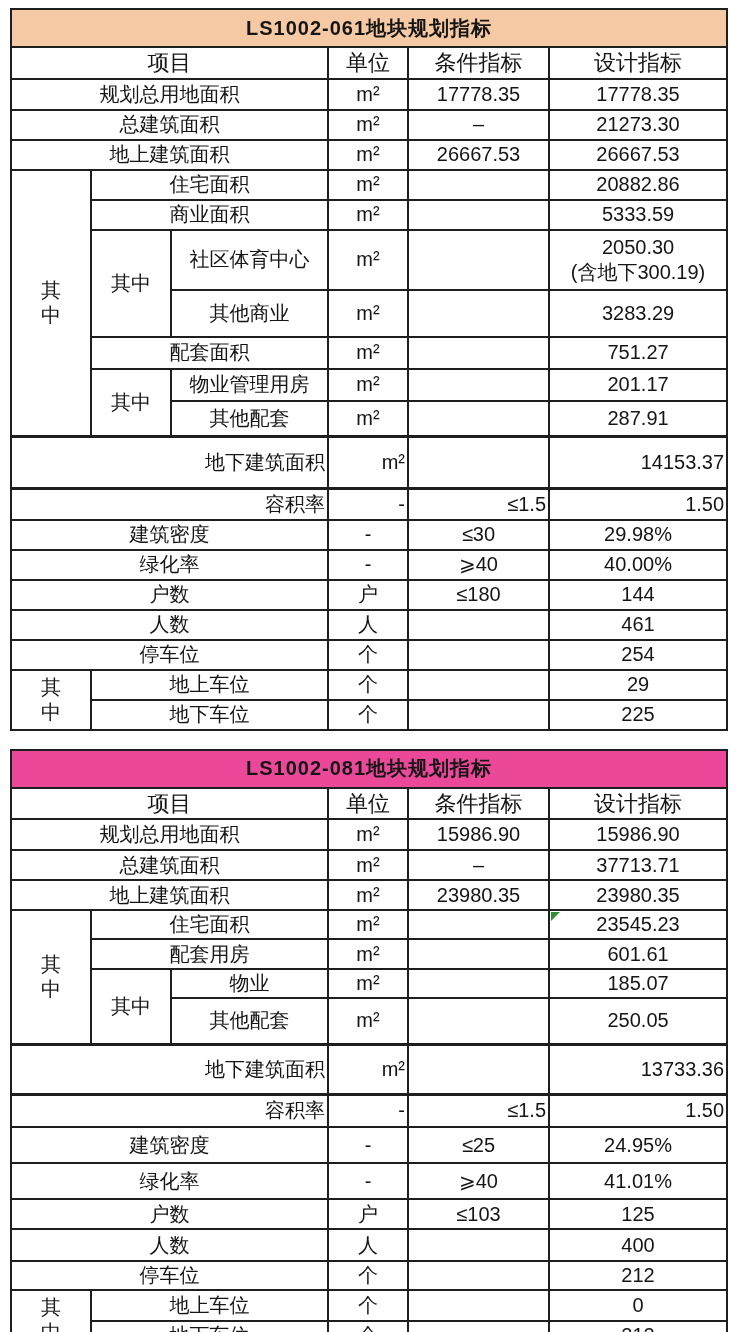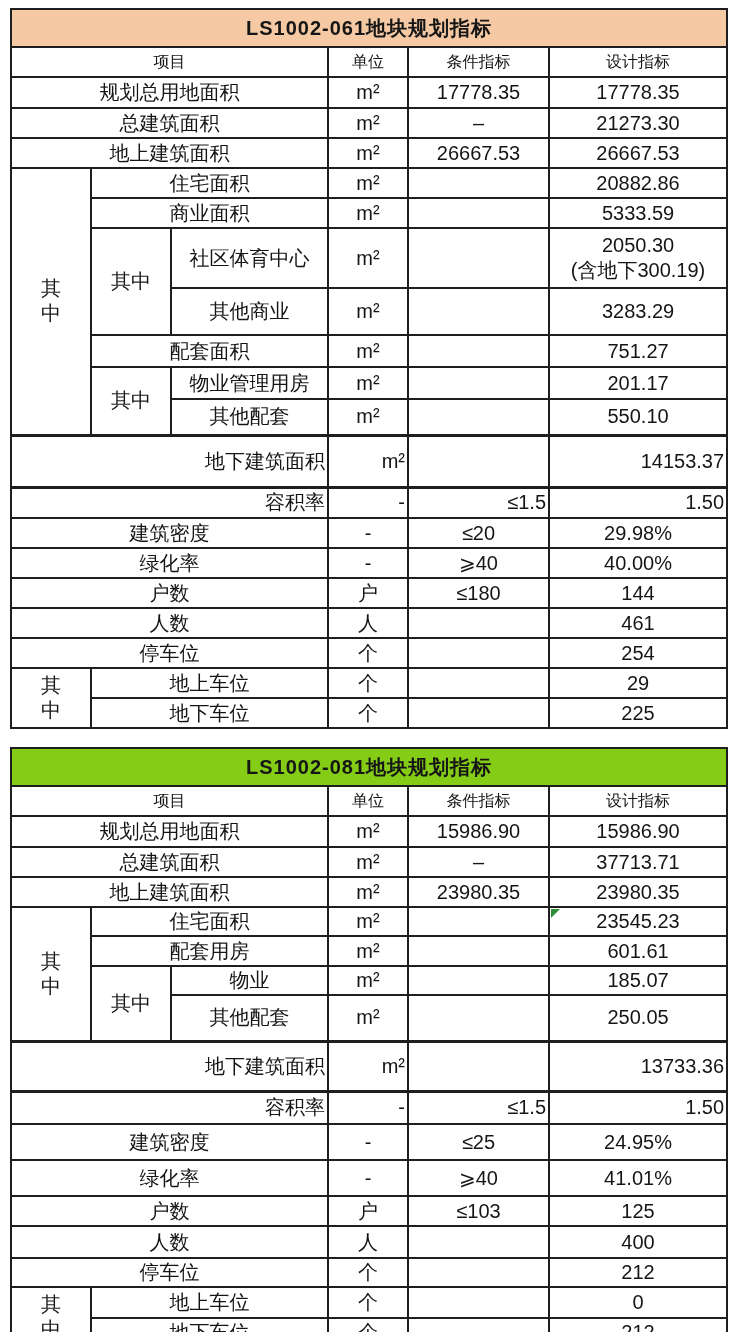--- a/index.html
+++ b/index.html
@@ -26,21 +26,21 @@
     padding:1px 2px;
     overflow:hidden;
     line-height:1.25;
   }
   td.title-cell{
     font-size:22px;
     font-weight:bold;
     letter-spacing:1px;
     border-top-color:#e3ab83;
   }
-  tr.hdr td{font-size:16px;}
+  tr.hdr td{font-size:22px;}
   td.unit{font-size:18px;}
   td.group{font-size:20px;}
   td.stack{white-space:pre-line;line-height:1.55;}
   td.mline{white-space:normal;font-size:19px;line-height:1.35;}
   tr.thick td{border-top-width:3px;text-align:right;}
   td.rel{position:relative;}
   .corner-marker{
     position:absolute;left:1px;top:1px;
     width:0;height:0;display:block;
     border-top:9px solid #2f8f35;
@@ -126,38 +126,38 @@
             <td rowspan="2" class="group">其中</td>
             <td class="item">物业管理用房</td>
             <td class="unit">m²</td>
             <td class="cond"></td>
             <td class="design">201.17</td>
           </tr>
           <tr style="height: 36px;">
             <td class="item">其他配套</td>
             <td class="unit">m²</td>
             <td class="cond"></td>
-            <td class="design">550.10</td>
+            <td class="design">287.91</td>
           </tr>
           <tr class="thick" style="height: 52px;">
             <td colspan="3" class="item">地下建筑面积</td>
             <td class="unit">m²</td>
             <td class="cond"></td>
             <td class="design">14153.37</td>
           </tr>
           <tr class="thick" style="height: 31px;">
             <td colspan="3" class="item">容积率</td>
             <td class="unit">-</td>
             <td class="cond">≤1.5</td>
             <td class="design">1.50</td>
           </tr>
           <tr style="height: 30px;">
             <td colspan="3" class="item">建筑密度</td>
             <td class="unit">-</td>
-            <td class="cond">≤20</td>
+            <td class="cond">≤30</td>
             <td class="design">29.98%</td>
           </tr>
           <tr style="height: 30px;">
             <td colspan="3" class="item">绿化率</td>
             <td class="unit">-</td>
             <td class="cond">⩾40</td>
             <td class="design">40.00%</td>
           </tr>
           <tr style="height: 30px;">
             <td colspan="3" class="item">户数</td>
@@ -199,21 +199,21 @@
         <colgroup>
           <col style="width: 80px;">
           <col style="width: 80px;">
           <col style="width: 157px;">
           <col style="width: 80px;">
           <col style="width: 141px;">
           <col style="width: 178px;">
         </colgroup>
         <tbody>
           <tr style="height: 38px;">
-            <td colspan="6" class="title-cell" style="background: #84cc16;">LS1002-081地块规划指标</td>
+            <td colspan="6" class="title-cell" style="background: #ec4899;">LS1002-081地块规划指标</td>
           </tr>
           <tr class="hdr" style="height: 30px;">
             <td colspan="3">项目</td>
             <td colspan="1">单位</td>
             <td colspan="1">条件指标</td>
             <td colspan="1">设计指标</td>
           </tr>
           <tr style="height: 31px;">
             <td colspan="3" class="item">规划总用地面积</td>
             <td class="unit">m²</td>

